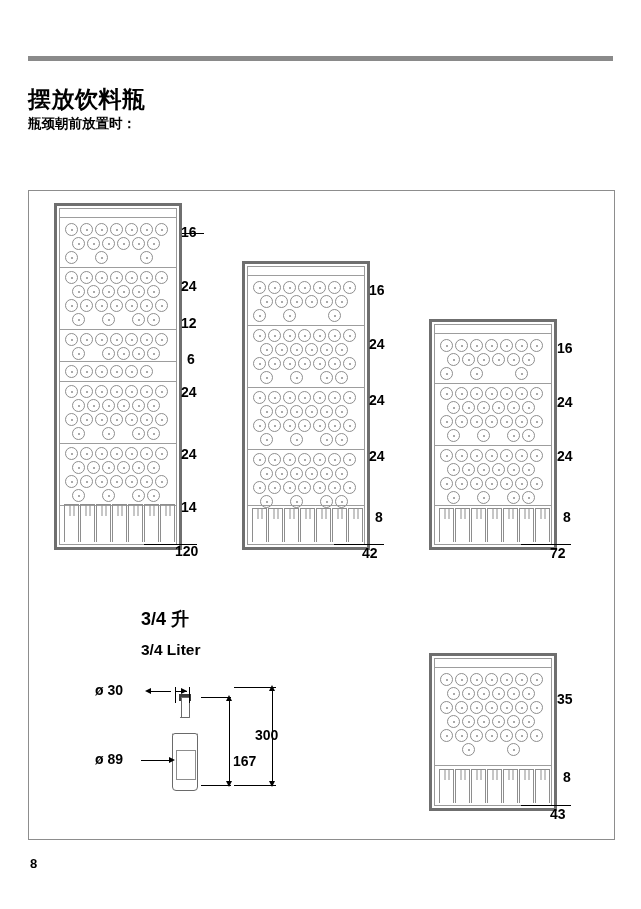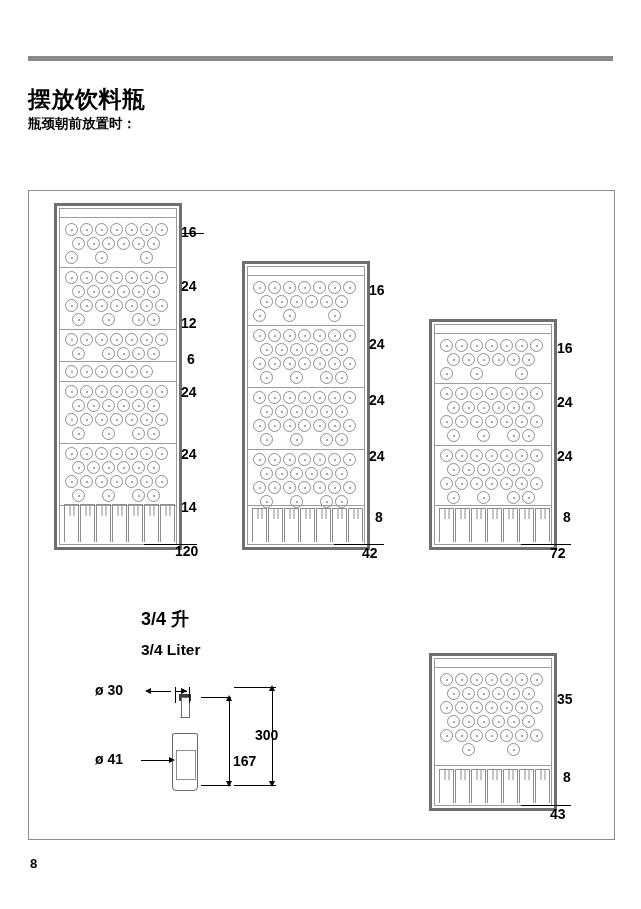--- a/index.html
+++ b/index.html
@@ -801,21 +801,21 @@
     <div class="hline" style="left:146px; top:500px; width:12px;"></div>
     <div class="vline" style="left:146px; top:496px; height:16px;"></div>
     <div class="vline" style="left:160px; top:496px; height:16px;"></div>
     <div class="arrow-r" style="left:152px; top:497px;"></div>
     <div class="hline" style="left:118px; top:500px; width:24px;"></div>
     <div class="arrow-l" style="left:116px; top:497px;"></div>
     <div class="dimtext" style="left:66px; top:491px;">ø 30</div>
 
     <div class="hline" style="left:112px; top:569px; width:30px;"></div>
     <div class="arrow-r" style="left:140px; top:566px;"></div>
-    <div class="dimtext" style="left:66px; top:560px;">ø 41</div>
+    <div class="dimtext" style="left:66px; top:560px;">ø 89</div>
 
     <div class="vline" style="left:200px; top:506px; height:88px;"></div>
     <div class="arrow-u" style="left:197px; top:504px;"></div>
     <div class="arrow-d" style="left:197px; top:590px;"></div>
     <div class="hline" style="left:172px; top:506px; width:30px;"></div>
     <div class="hline" style="left:172px; top:594px; width:30px;"></div>
     <div class="dimtext" style="left:204px; top:562px;">167</div>
 
     <div class="vline" style="left:243px; top:496px; height:98px;"></div>
     <div class="arrow-u" style="left:240px; top:494px;"></div>

